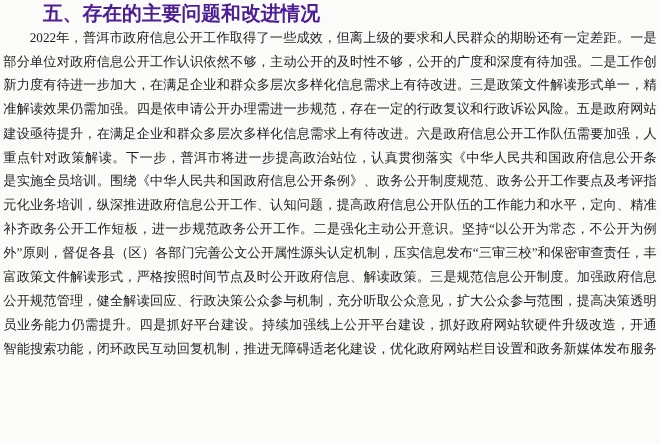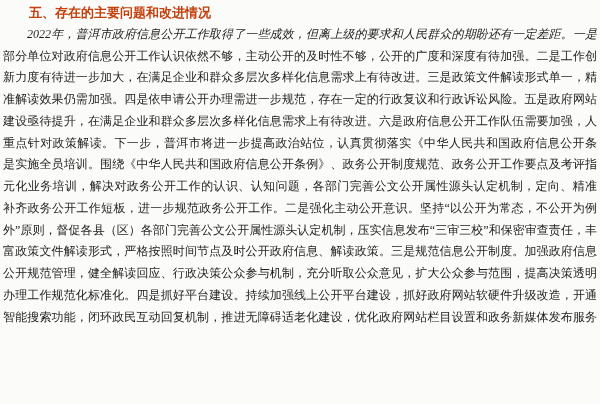--- a/index.html
+++ b/index.html
@@ -18,52 +18,51 @@
     height: 404px;
     padding: 2px 3px 0 3px;
     font-family: "Liberation Serif", "DejaVu Serif", serif;
     color: #1d1d1d;
     font-size: 12px;
     line-height: 21.75px;
     overflow: hidden;
   }
   .heading {
     margin: 0;
-    font-size: 13px;
+    font-size: 18px;
     font-weight: bold;
-    color: #c2410c;
+    color: #4c1d95;
     text-indent: 2em;
     line-height: 21.75px;
     white-space: nowrap;
   }
   .line {
     height: 21.75px;
     text-align: justify;
     text-align-last: justify;
     overflow: hidden;
   }
   .line.first {
     text-indent: 2em;
-    font-style: italic;
   }
 </style>
 </head>
 <body>
 
 <div class="doc">
   <h2 class="heading">五、存在的主要问题和改进情况</h2>
   <div>
       <div class="line first">2022年，普洱市政府信息公开工作取得了一些成效，但离上级的要求和人民群众的期盼还有一定差距。一是</div>
       <div class="line">部分单位对政府信息公开工作认识依然不够，主动公开的及时性不够，公开的广度和深度有待加强。二是工作创</div>
       <div class="line">新力度有待进一步加大，在满足企业和群众多层次多样化信息需求上有待改进。三是政策文件解读形式单一，精</div>
       <div class="line">准解读效果仍需加强。四是依申请公开办理需进一步规范，存在一定的行政复议和行政诉讼风险。五是政府网站</div>
       <div class="line">建设亟待提升，在满足企业和群众多层次多样化信息需求上有待改进。六是政府信息公开工作队伍需要加强，人</div>
       <div class="line">重点针对政策解读。下一步，普洱市将进一步提高政治站位，认真贯彻落实《中华人民共和国政府信息公开条</div>
       <div class="line">是实施全员培训。围绕《中华人民共和国政府信息公开条例》、政务公开制度规范、政务公开工作要点及考评指</div>
-      <div class="line">元化业务培训，解决对政务公开工作的认识、认知问题，各部门完善公文公开属性源头认定机制，定向、精准</div>
+      <div class="line">元化业务培训，纵深推进政府信息公开工作、认知问题，提高政府信息公开队伍的工作能力和水平，定向、精准</div>
       <div class="line">补齐政务公开工作短板，进一步规范政务公开工作。二是强化主动公开意识。坚持“以公开为常态，不公开为例</div>
       <div class="line">外”原则，督促各县（区）各部门完善公文公开属性源头认定机制，压实信息发布“三审三校”和保密审查责任，丰</div>
       <div class="line">富政策文件解读形式，严格按照时间节点及时公开政府信息、解读政策。三是规范信息公开制度。加强政府信息</div>
       <div class="line">公开规范管理，健全解读回应、行政决策公众参与机制，充分听取公众意见，扩大公众参与范围，提高决策透明</div>
-      <div class="line">办理工作规范化标准化。四是抓好平台建设。持续加强线上公开平台建设，抓好政府网站软硬件升级改造，开通</div>
+      <div class="line">员业务能力仍需提升。四是抓好平台建设。持续加强线上公开平台建设，抓好政府网站软硬件升级改造，开通</div>
       <div class="line">智能搜索功能，闭环政民互动回复机制，推进无障碍适老化建设，优化政府网站栏目设置和政务新媒体发布服务</div>
     </div>
 </div>
 
 </body></html>

